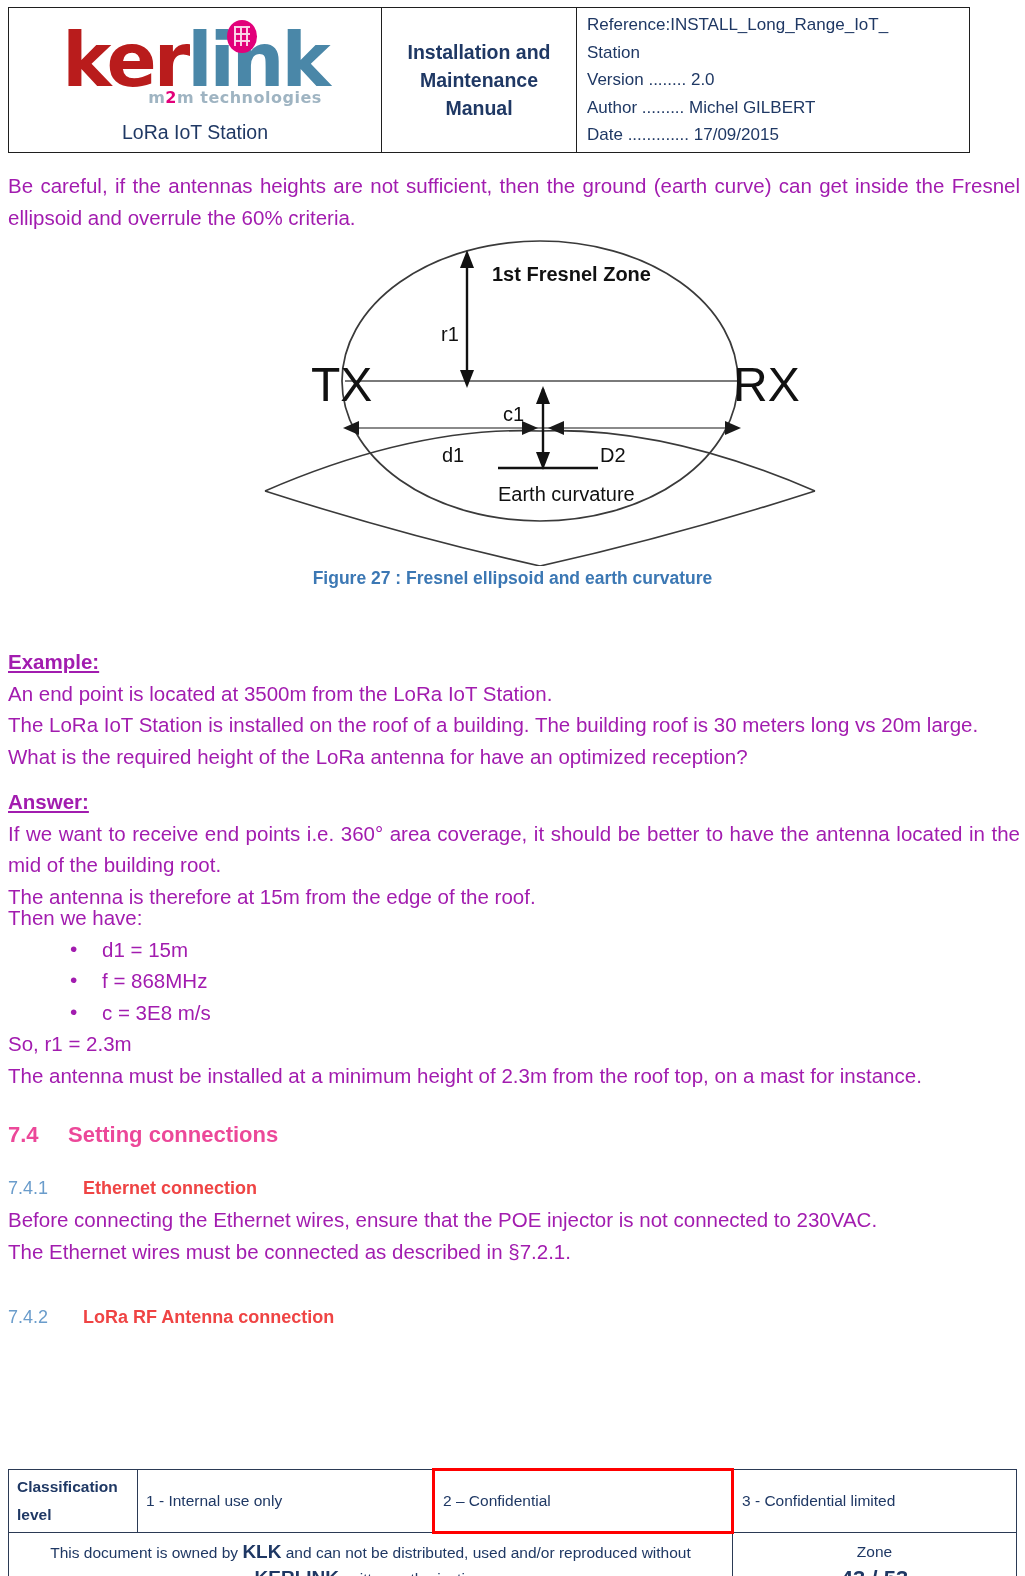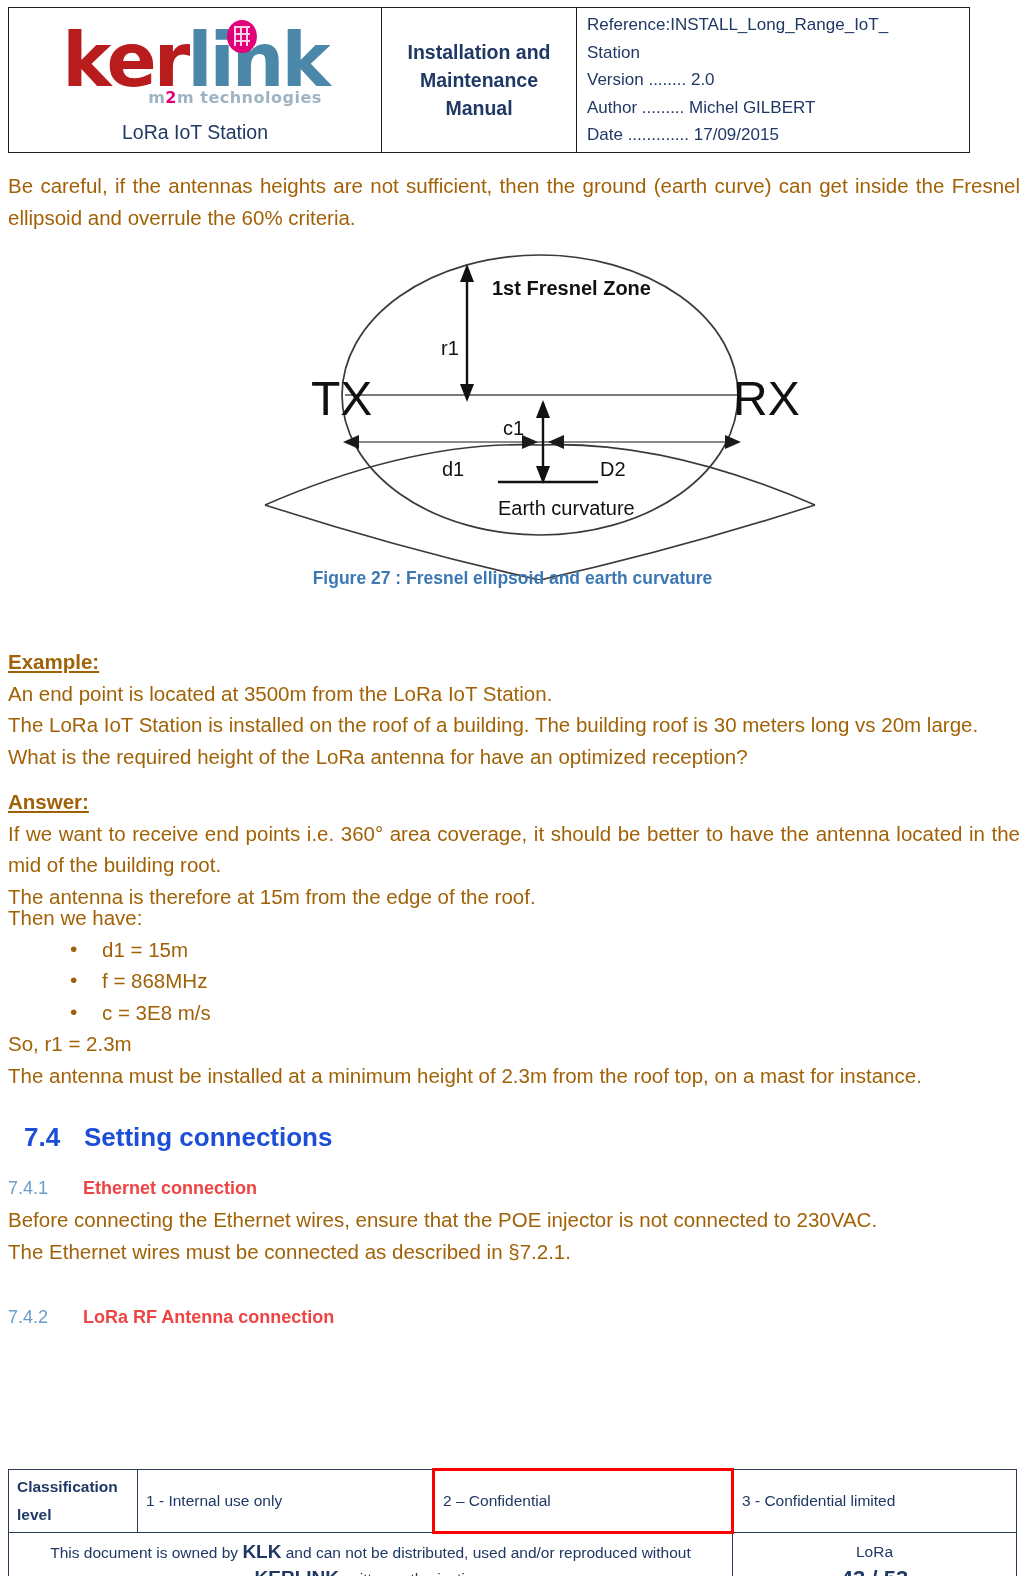--- a/index.html
+++ b/index.html
@@ -119,35 +119,35 @@
     color: #1f3864;
     text-align: center;
     margin-top: 1px;
   }
 
   
   .body-text {
     position: absolute;
     font-size: 20.5px;
     line-height: 31.5px;
-    color: #a16207;
+    color: #a21caf;
     font-family: "Liberation Sans", sans-serif;
   }
   .intro-para {
     left: 8px;
     top: 170px;
     width: 1012px;
     text-align: justify;
   }
 
   
   .figure-area {
     position: absolute;
     left: 255px;
-    top: 250px;
+    top: 236px;
     width: 570px;
     height: 330px;
   }
   .figure-caption {
     position: absolute;
     left: 0; top: 568px;
     width: 1025px;
     text-align: center;
     color: #3c78b4;
     font-weight: bold;
@@ -178,24 +178,24 @@
   ul.calc-list li::before {
     content: "\2022";
     position: absolute;
     left: 2px;
     top: -1px;
     font-size: 21px;
   }
 
   .h2-heading {
     position: absolute;
-    left: 24px;
-    color: #1d4ed8;
-    font-weight: bold;
-    font-size: 26px;
+    left: 8px;
+    color: #ec4899;
+    font-weight: bold;
+    font-size: 22px;
   }
   .h2-num { display: inline-block; width: 60px; }
 
   .h3-heading {
     position: absolute;
     left: 8px;
     font-size: 18px;
   }
   .h3-num {
     display: inline-block;
@@ -359,20 +359,20 @@
     <tbody>
         <tr>
       <td class="fc-label">Classification level</td>
       <td class="fc-lvl1">1 - Internal use only</td>
       <td class="fc-lvl2">2 – Confidential</td>
       <td class="fc-lvl3">3 - Confidential limited</td>
     </tr>
     <tr>
       <td class="fc-notice" colspan="3"><span>This document is owned by </span><span class="klk">KLK</span><span> and can not be distributed, used and/or reproduced  without </span><span class="kerlink">KERLINK</span><span> written authorization.</span></td>
       <td class="fc-page">
-        <div>LoRa</div>
+        <div>Zone</div>
         <div class="pnum">43 / 53</div>
       </td>
     </tr>
   </tbody>
     </table>
 
 </div>
 
 </body></html>

